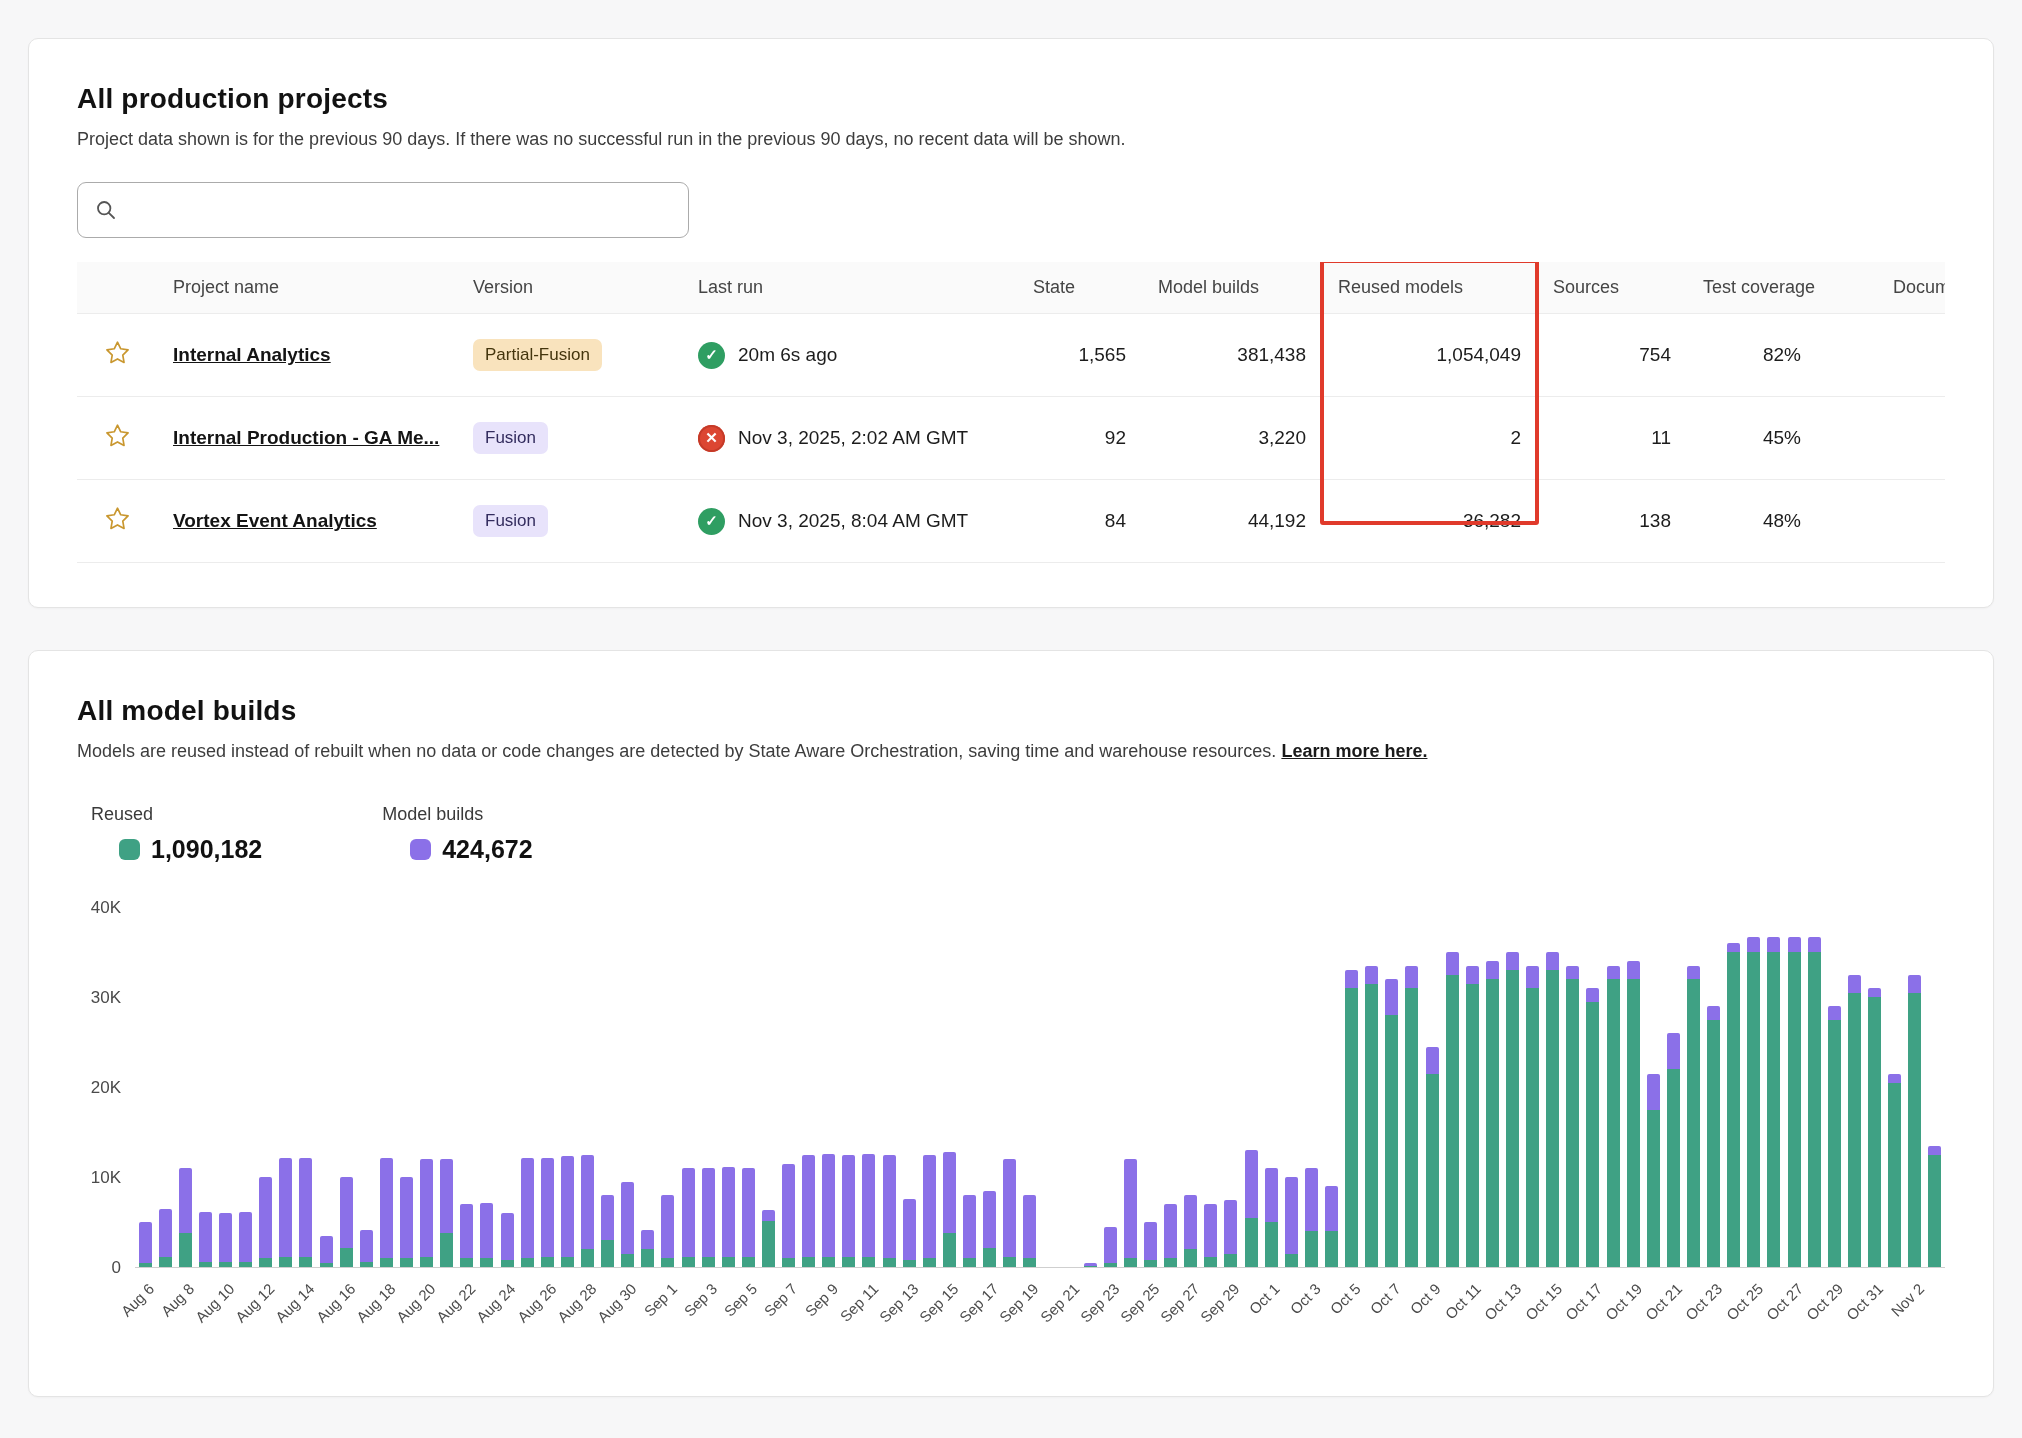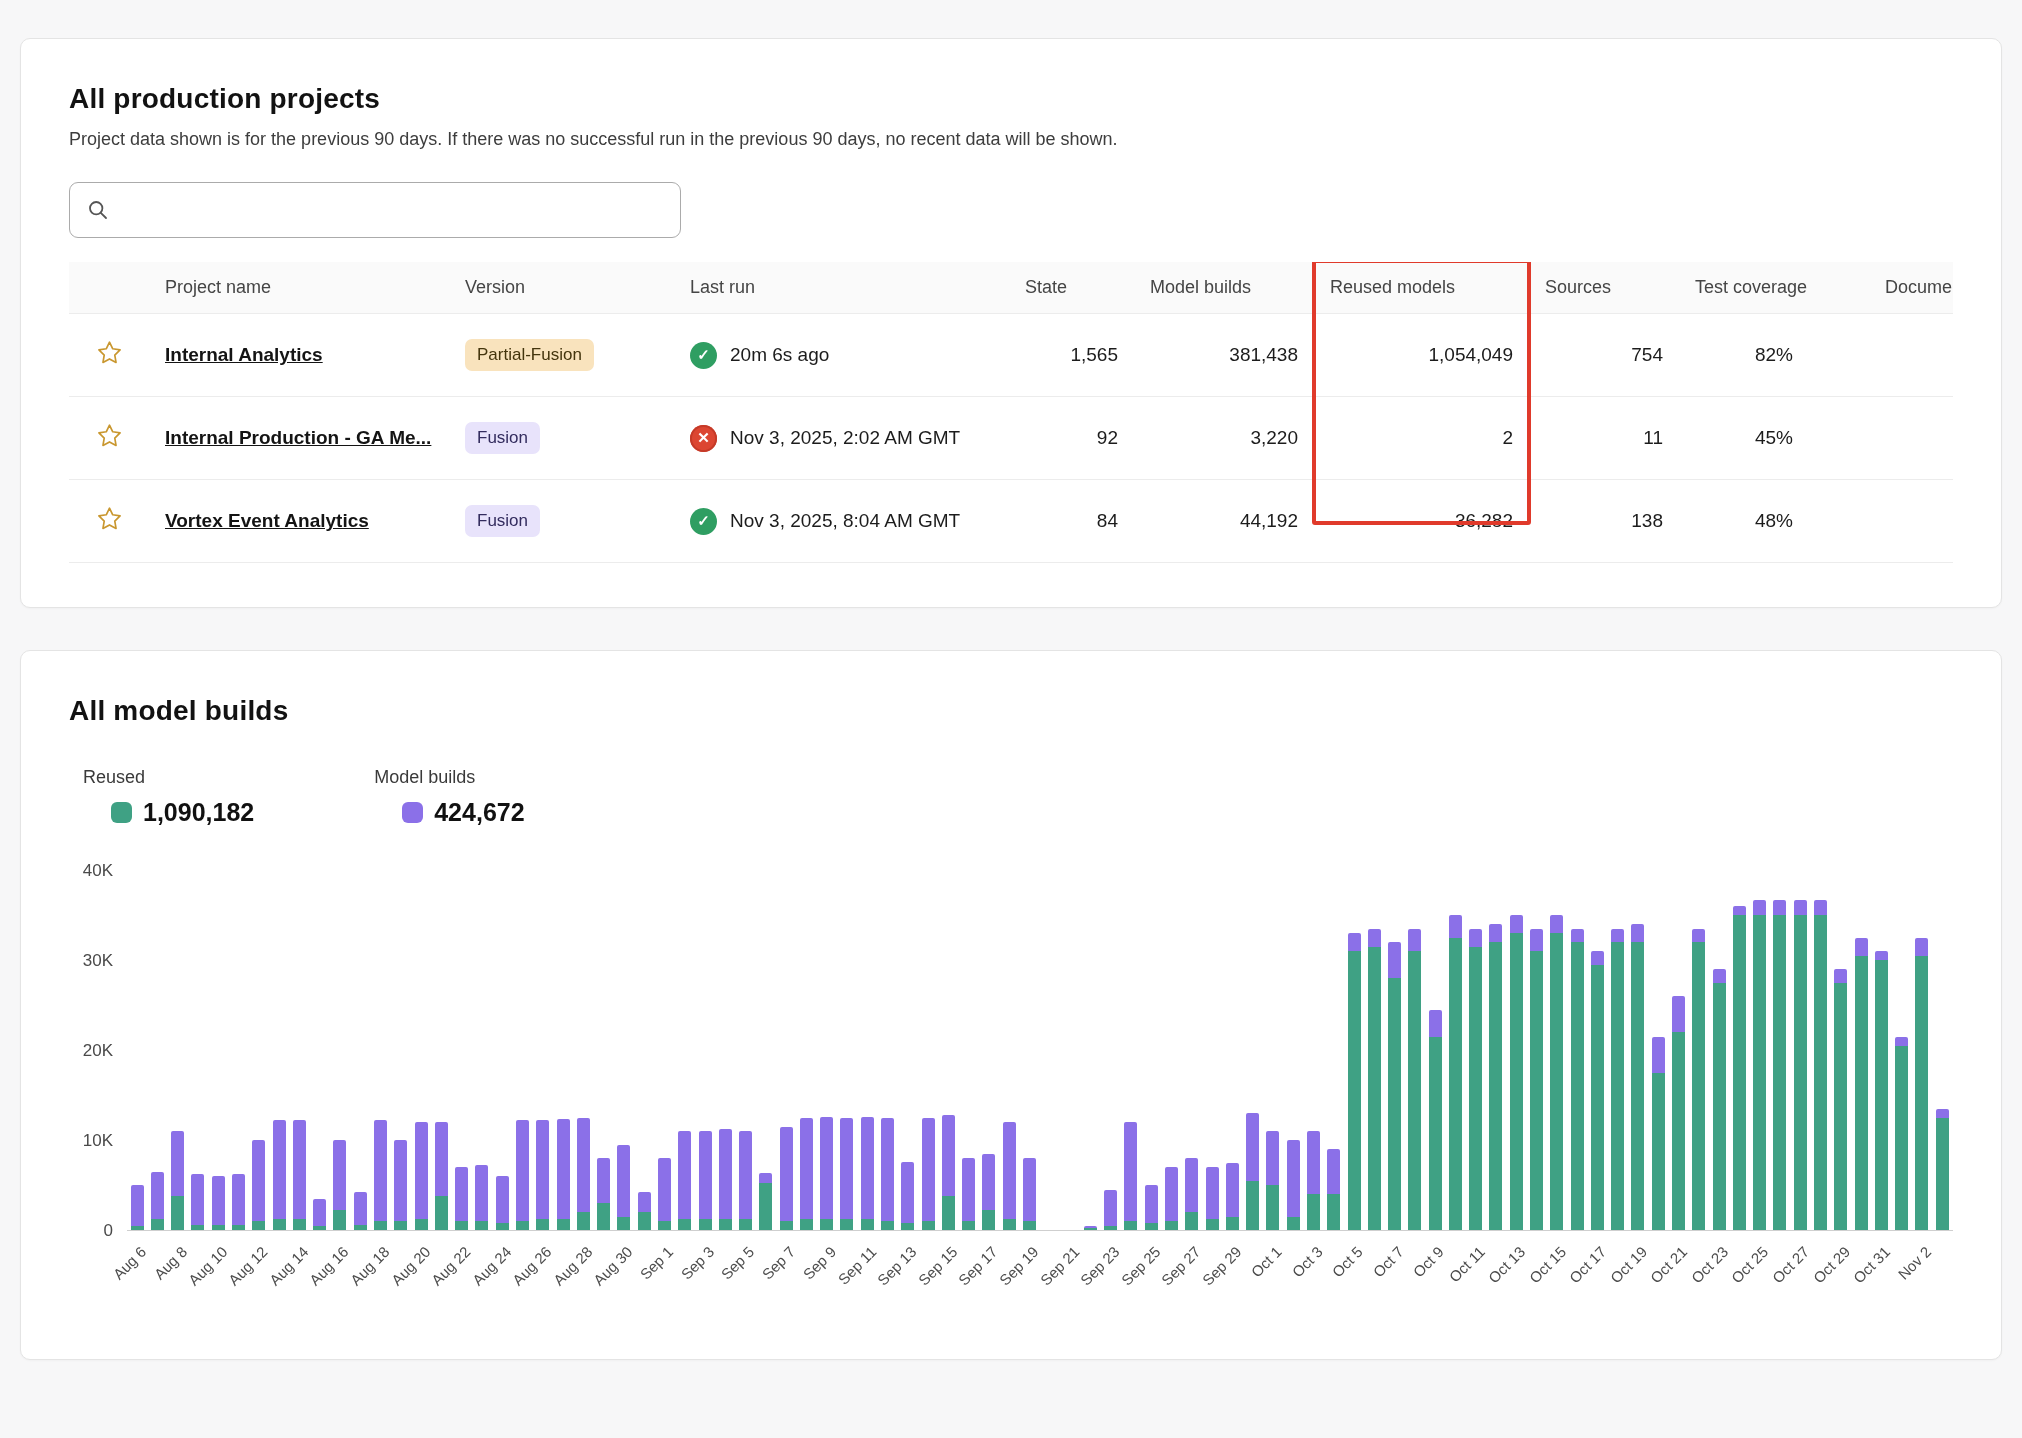--- a/index.html
+++ b/index.html
@@ -2,21 +2,21 @@
 <html><head>
 <meta charset="utf-8">
 <style>
   * { box-sizing: border-box; margin: 0; padding: 0; }
   html, body { width: 2022px; height: 1438px; overflow: hidden; }
   body {
     font-family: "Liberation Sans", sans-serif;
     background: #f7f7f8;
     color: #1a1a1a;
   }
-  .page { width: 2022px; padding: 38px 20px; }
+  .page { width: 2022px; padding: 38px 28px; }
   .card {
     background: #ffffff;
     border: 1px solid #e4e4e4;
     border-radius: 10px;
     box-shadow: 0 1px 2px rgba(0,0,0,0.03);
     padding: 44px 48px;
   }
   .card + .card { margin-top: 42px; }
 
   h2.card-title { font-size: 28px; font-weight: 700; color: #121212; letter-spacing: .2px; }
@@ -242,20 +242,24 @@
         </tbody>
       </table>
       <div class="annotation-box"></div>
     </div>
   </section>
 
   <section class="card">
     <div class="builds-head">
       <div style="max-width:1500px;">
         <h2 class="card-title">All model builds</h2>
+        <p class="card-subtitle">
+          <span>Models are reused instead of rebuilt when no data or code changes are detected by State Aware Orchestration, saving time and warehouse resources.</span>
+          <a class="learn-link">Learn more here.</a>
+        </p>
       </div>
     </div>
 
     <div class="legend">
       <div class="legend-item">
         <div class="legend-label">Reused</div>
         <div class="legend-value-row">
           <span class="legend-swatch" style="background:#3fa184;"></span>
           <span class="legend-value">1,090,182</span>
         </div>

